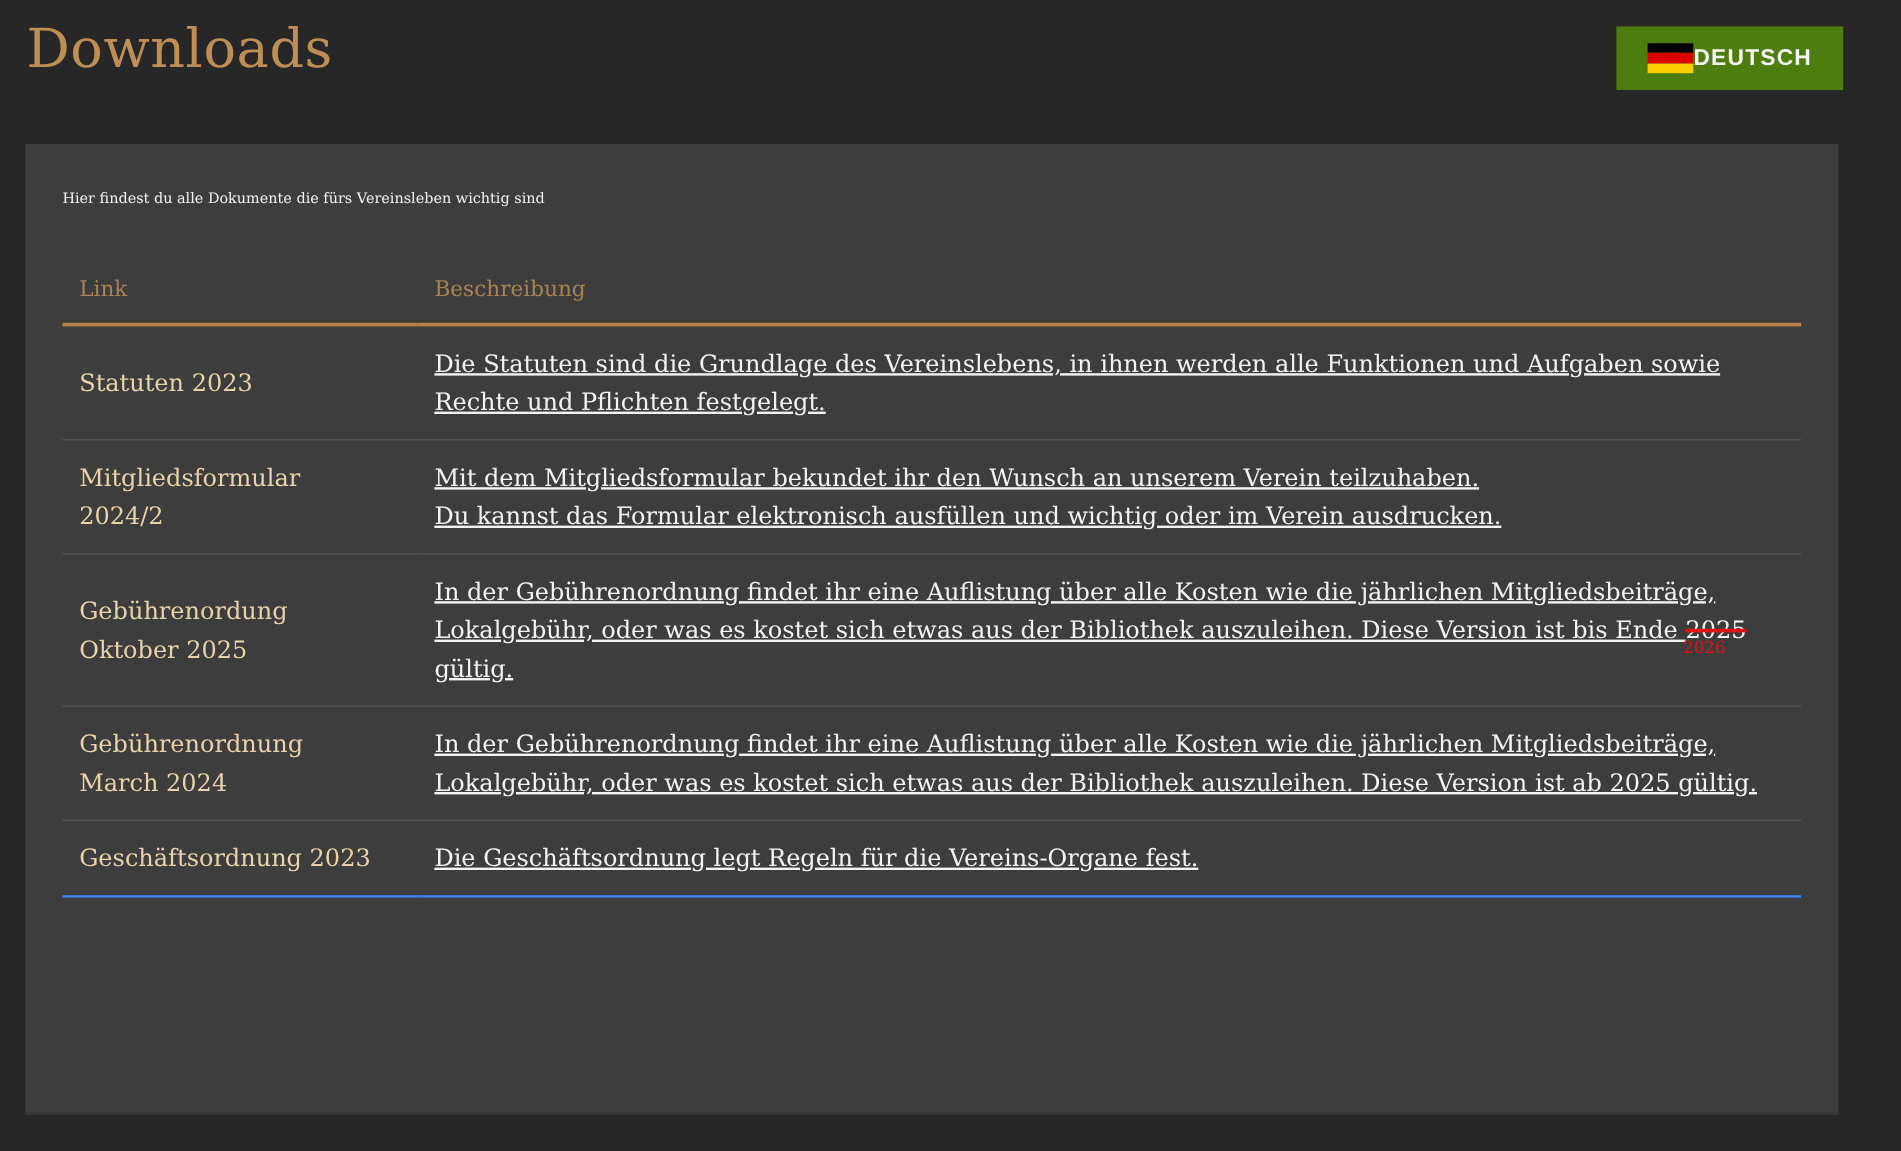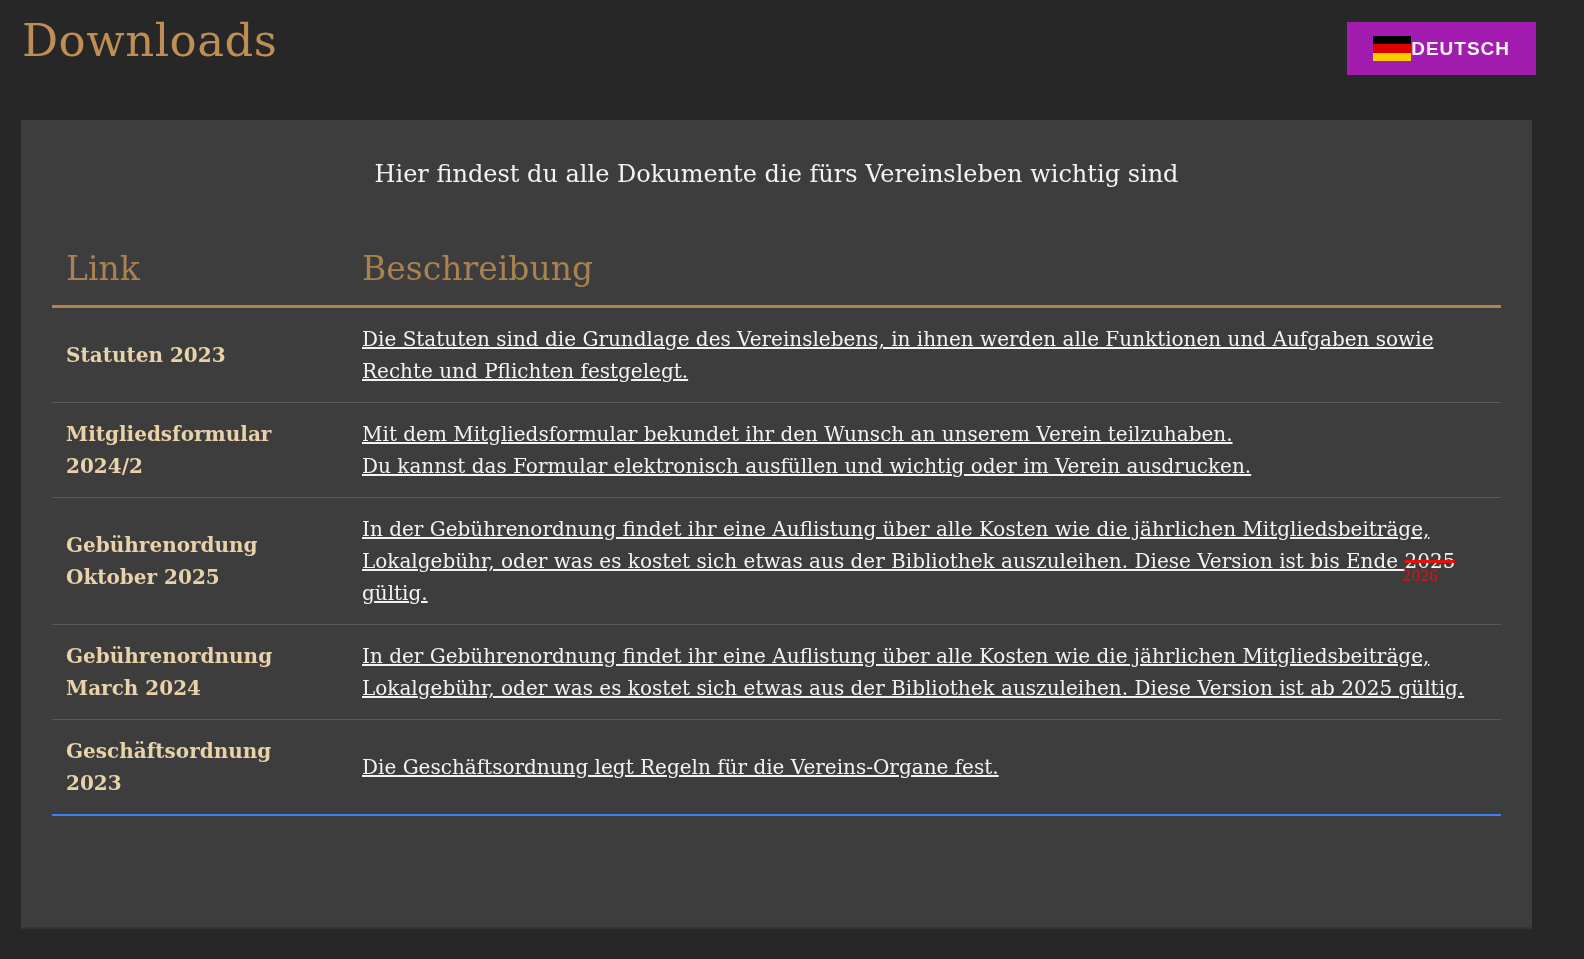--- a/index.html
+++ b/index.html
@@ -20,21 +20,21 @@
   }
   .page-title {
     margin: 0;
     font-size: 45px;
     font-weight: 400;
     color: #bf8e55;
     letter-spacing: 0.5px;
   }
   .lang-btn {
     margin-top: 8px;
-    background: #a21caf;
+    background: #4d7c0f;
     display: flex;
     align-items: center;
     padding: 14px 26px;
     cursor: pointer;
     border: none;
   }
   .flag {
     width: 38px; height: 25px;
     display: flex;
     flex-direction: column;
@@ -52,48 +52,47 @@
     margin: 0 52px 0 21px;
     width: 1511px;
     min-height: 809px;
     background: #3d3d3d;
     padding: 36px 31px 44px 31px;
     border-bottom: 2px solid #343434;
   }
   .intro {
     margin: 0 0 0 0;
     color: #f3f3f3;
-    font-size: 24px;
+    font-size: 12px;
     line-height: 1.5;
-    text-align: center;
   }
   
   table.downloads {
     margin-top: 57px;
     width: 1449px;
     border-collapse: collapse;
   }
   th {
     text-align: left;
     font-weight: 400;
-    font-size: 33px;
+    font-size: 18px;
     color: #a88252;
     padding: 0 0 17px 14px;
     border-bottom: 3px solid #b5824b;
   }
   th.col-link { width: 296px; }
   td {
     vertical-align: middle;
     padding: 15px 24px 15px 14px;
     font-size: 20px;
     line-height: 1.6;
     border-bottom: 1px solid #585858;
   }
   tbody tr:last-child td { border-bottom: 2px solid #3b82f6; }
-  td.link-cell { padding-right: 28px; font-weight: bold; }
+  td.link-cell { padding-right: 28px; }
   td.link-cell a {
     color: #e9d2a9;
     text-decoration: none;
     font-size: 20px;
   }
   td.desc-cell { color: #f3f3f3; padding-right: 0; text-decoration: underline; }
   
   .edit-wrap {
     position: relative;
     display: inline-block;

